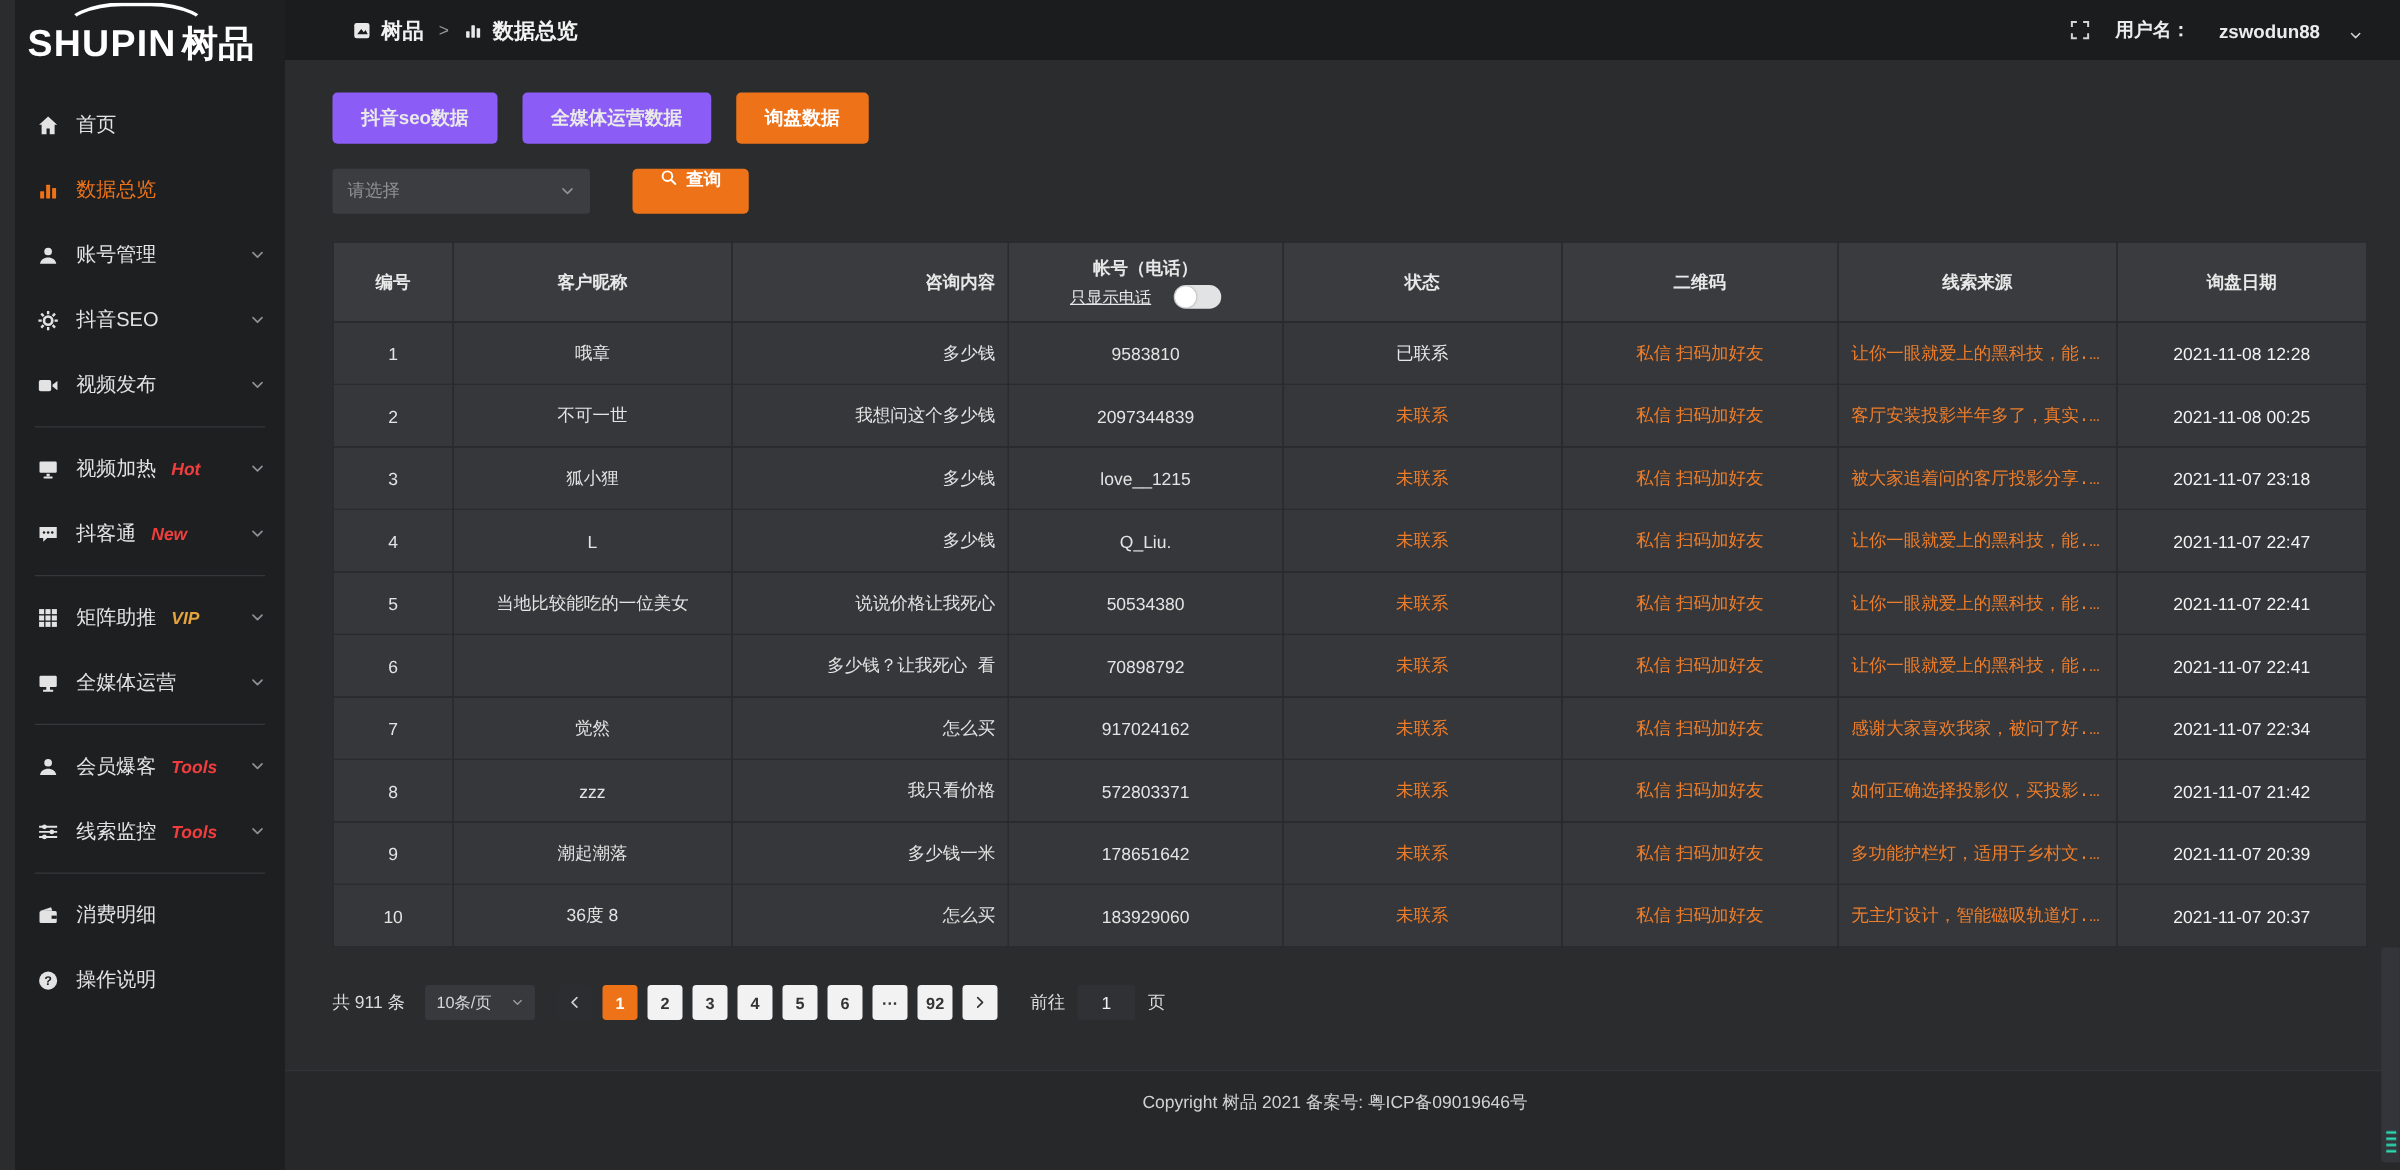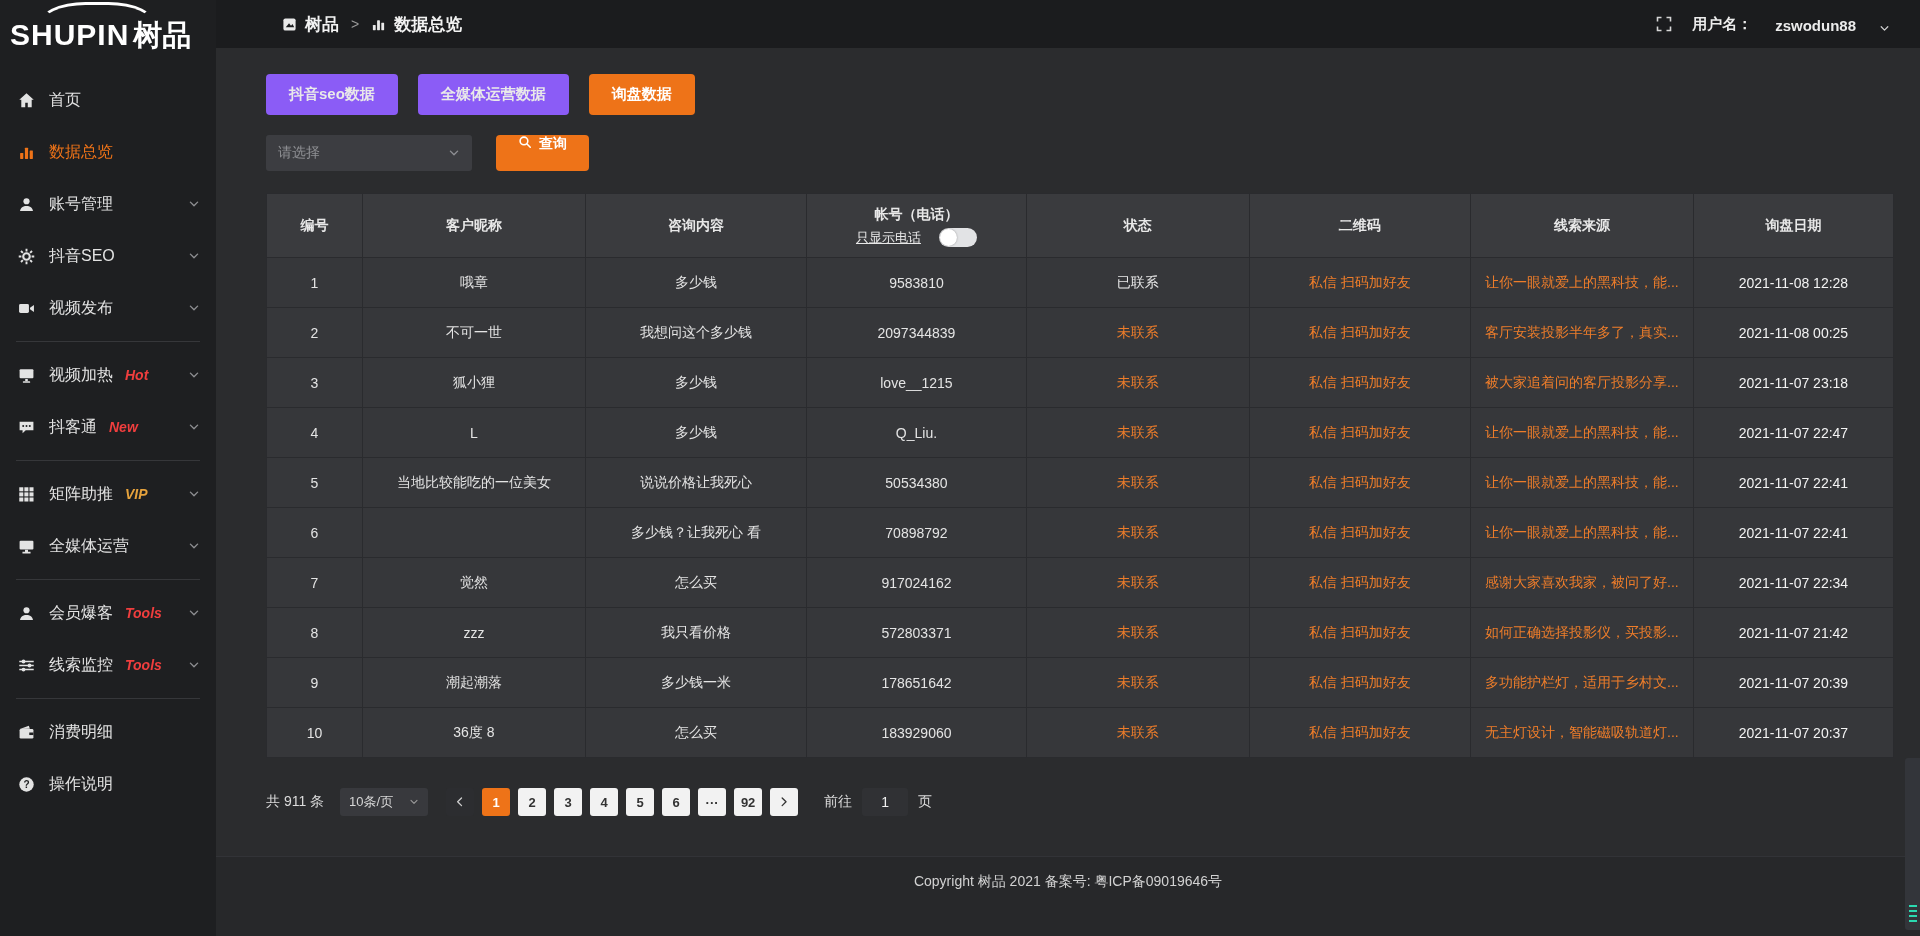--- a/index.html
+++ b/index.html
@@ -1,21 +1,21 @@
 <!DOCTYPE html>
 <html><head>
 <meta charset="utf-8">
 <style>
   * { box-sizing: border-box; margin: 0; padding: 0; }
   html,body { width:1920px; height:936px; overflow:hidden;
     font-family:"Liberation Sans","DejaVu Sans",sans-serif;
     background:#2b2c2e; color:#e4e4e4; }
 
   
-  .sidebar { position:fixed; left:0; top:0; width:216px; height:100%;
+  .sidebar { position:fixed; left:12px; top:0; width:216px; height:100%;
     background:#1e1f21; z-index:5; }
   .logo { position:relative; height:64px; padding:16px 0 0 10px; white-space:nowrap; }
   .logo-arc { position:absolute; left:38px; top:2px; width:118px; height:46px;
     border:3px solid #fff; border-color:#fff transparent transparent transparent;
     border-radius:50% / 62%; }
   .logo-en { font-size:30px; font-weight:bold; letter-spacing:1px; color:#fff; }
   .logo-cn { font-size:29px; font-weight:bold; color:#fff; margin-left:4px; }
   .menu { padding-top:10px; }
   .menu-item { display:flex; align-items:center; height:52px; padding:0 16px;
     color:#e3e3e3; font-size:16px; cursor:pointer; }
@@ -43,41 +43,41 @@
   
   .main { margin-left:216px; padding-top:48px; height:936px; display:flex; flex-direction:column; }
   .content { flex:1; display:flex; flex-direction:column; padding:26px 26px 0 50px; }
 
   .tabs { display:flex; gap:20px; margin-bottom:20px; }
   .tab { height:41px; padding:0 23px; display:flex; align-items:center;
     background:#8b5cf6; color:#e9e9e9; font-size:15px; font-weight:bold;
     border-radius:4px; cursor:pointer; }
   .tab.active { background:#ee7318; color:#fff; }
 
-  .filters { display:flex; align-items:center; gap:10px; margin-bottom:22px; }
+  .filters { display:flex; align-items:center; gap:20px; margin-bottom:22px; }
   .fselect { width:206px; height:36px; background:#3c3d41; border-radius:3px;
     display:flex; align-items:center; justify-content:space-between;
     padding:0 12px; color:#8f9094; font-size:14px; cursor:pointer; }
   .fselect .sel-chevron { display:flex; font-size:12px; color:#8f9094; }
   .rangebtns { display:flex; gap:14px; }
   .rbtn { height:36px; padding:0 13px; background:#fff; color:#333; font-size:14px;
     border:1px solid #dcdcdc; border-radius:4px; display:flex; align-items:center; cursor:pointer; }
   .rbtn.selected { border:2px solid #ee7318; }
   .search-btn { height:36px; padding:0 22px; margin-left:14px; background:#ee7318; color:#fff;
     border:none; border-radius:4px; font-size:14px; font-weight:bold;
     display:flex; gap:7px; cursor:pointer; }
   .search-btn .s-ico { display:flex; font-size:14px; }
 
   
   table { width:100%; border-collapse:collapse; table-layout:fixed; }
   th, td { border:1px solid #2a2b2e; font-size:14px; overflow:hidden;
     white-space:nowrap; text-overflow:ellipsis; }
   th { background:#3a3b3e; height:64px; color:#e8e8e8; font-weight:bold; padding:0 10px; }
   td { background:#36373a; height:50px; padding:0 10px; color:#e4e4e4; }
-  .al { text-align:center; } .ac { text-align:center; }
+  .al { text-align:right;font-family:Liberation Mono, monospace; } .ac { text-align:center; }
   .th-phone { line-height:1.5; }
   .toggle-row { display:flex; align-items:center; justify-content:center; gap:18px; font-size:13px; font-weight:normal; margin-top:3px;text-decoration:underline; }
   .toggle { width:38px; height:19px; border-radius:10px; background:#e2e3e5; position:relative; cursor:pointer; flex:none; }
   .toggle::after { content:""; position:absolute; left:1px; top:1px; width:17px; height:17px;
     border-radius:50%; background:#fff; box-shadow:0 0 2px rgba(0,0,0,.35); }
   td.link { color:#ee7d2a; cursor:pointer; }
   td.st-done { color:#e8e8e8; }
   td.st-pending { color:#ee7d2a; }
   td.cell-date { color:#f3f3f3; }
 

